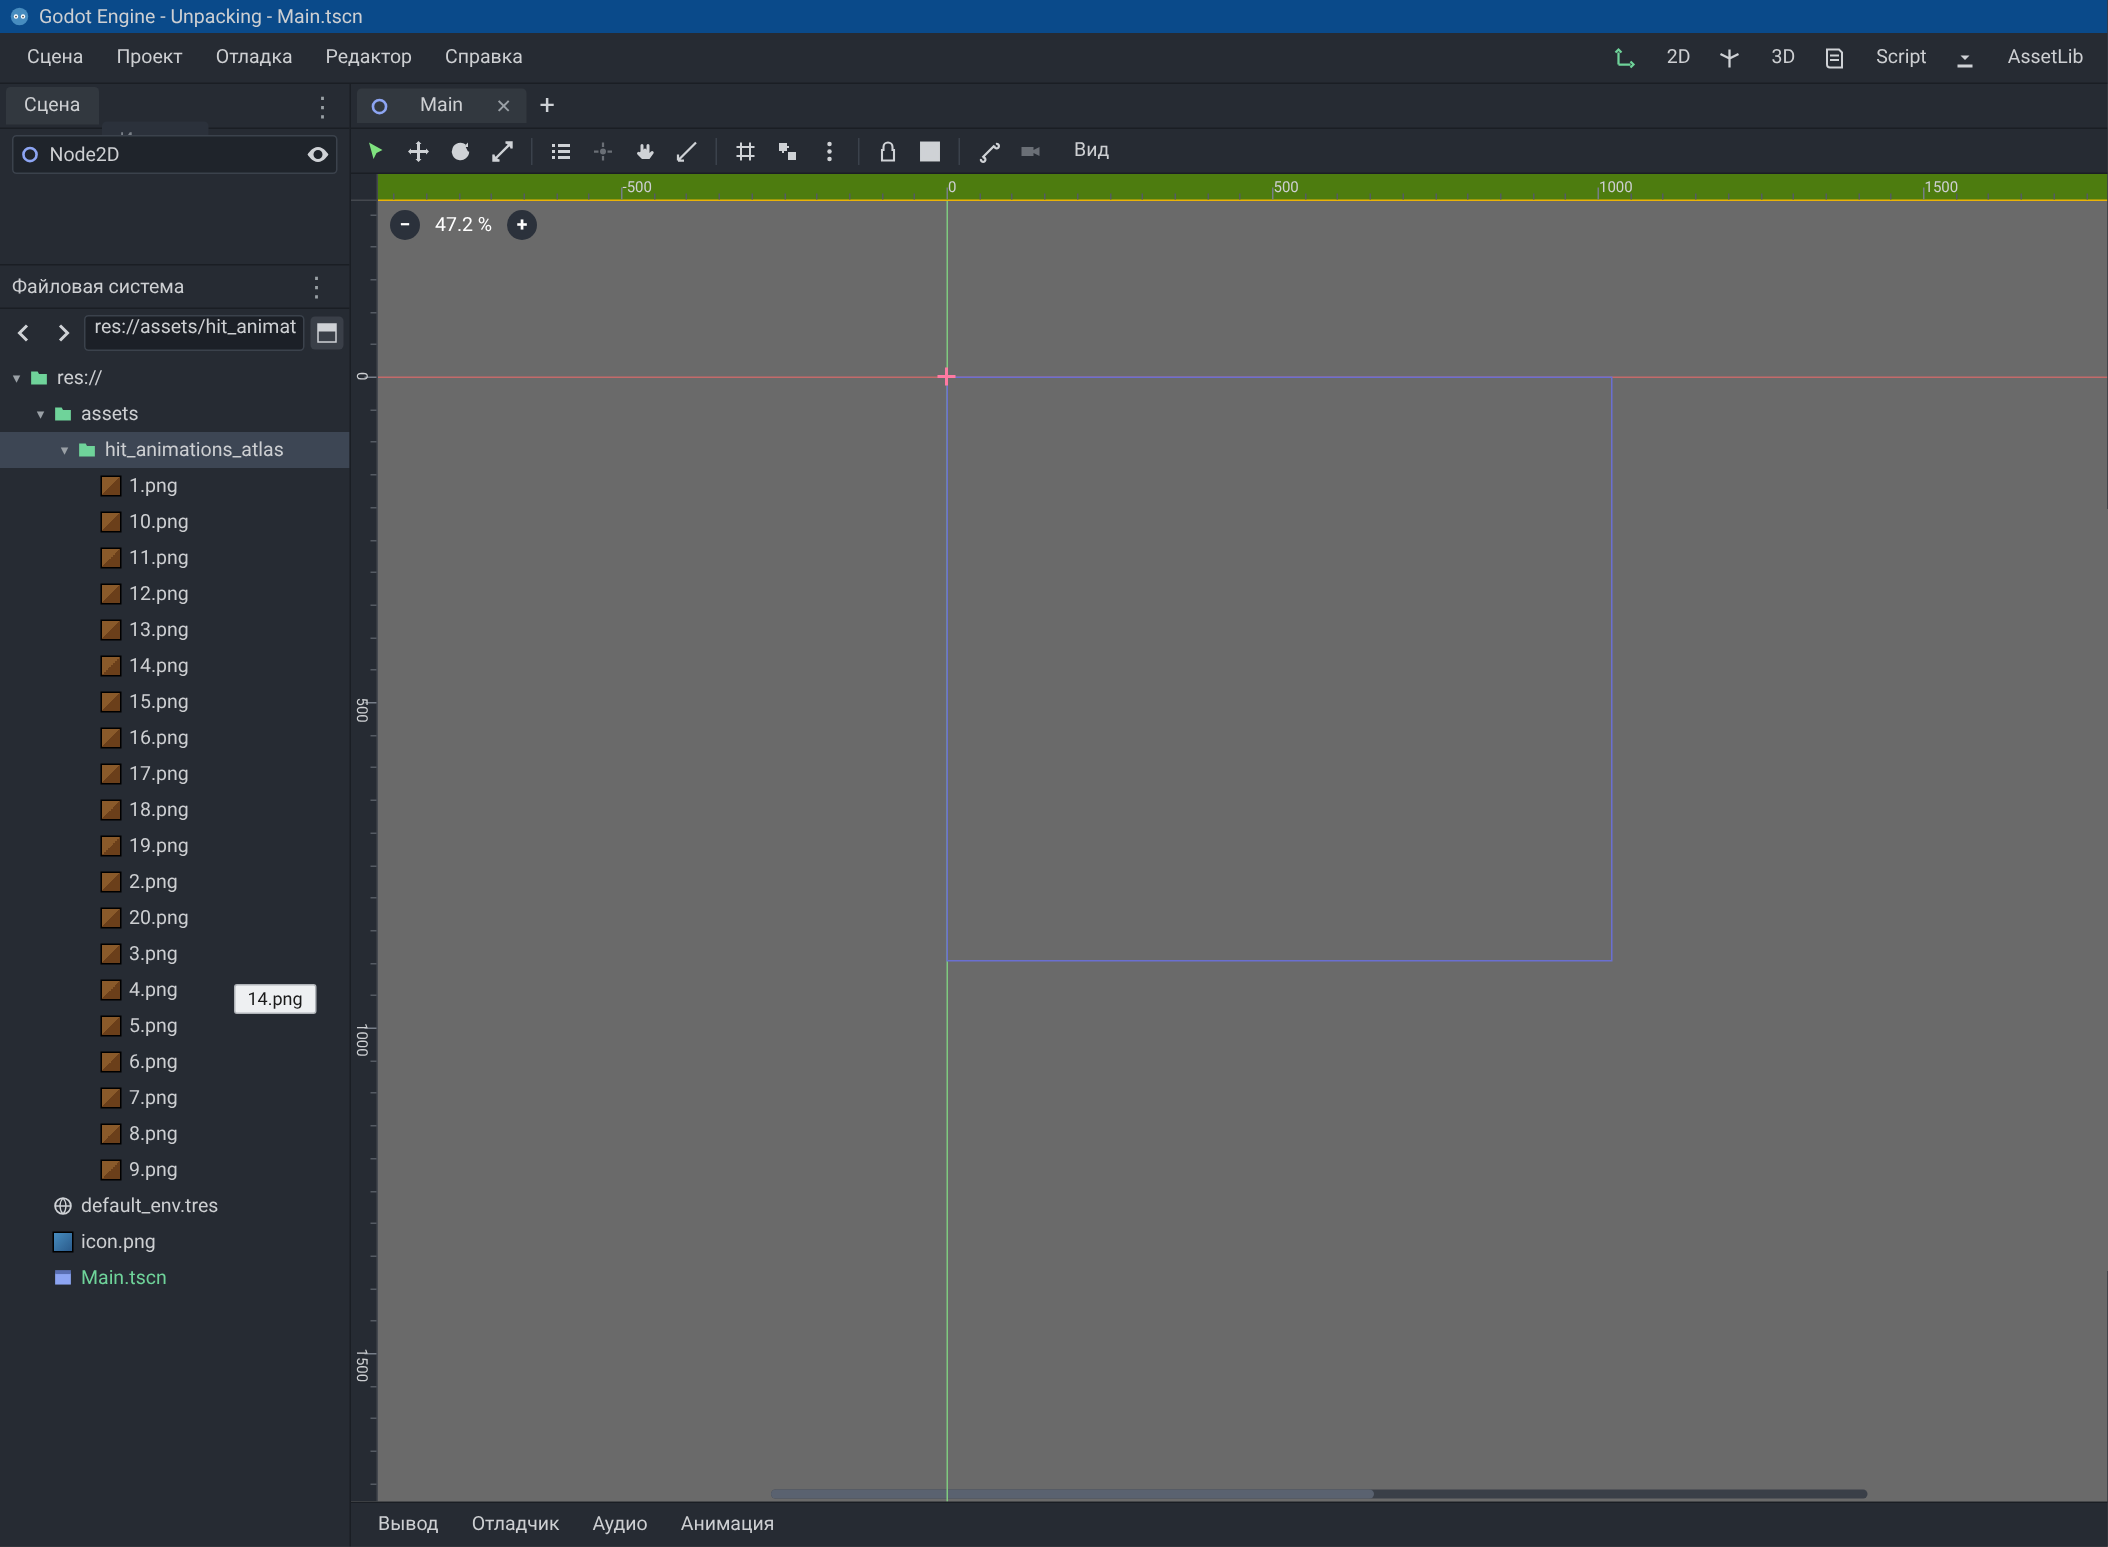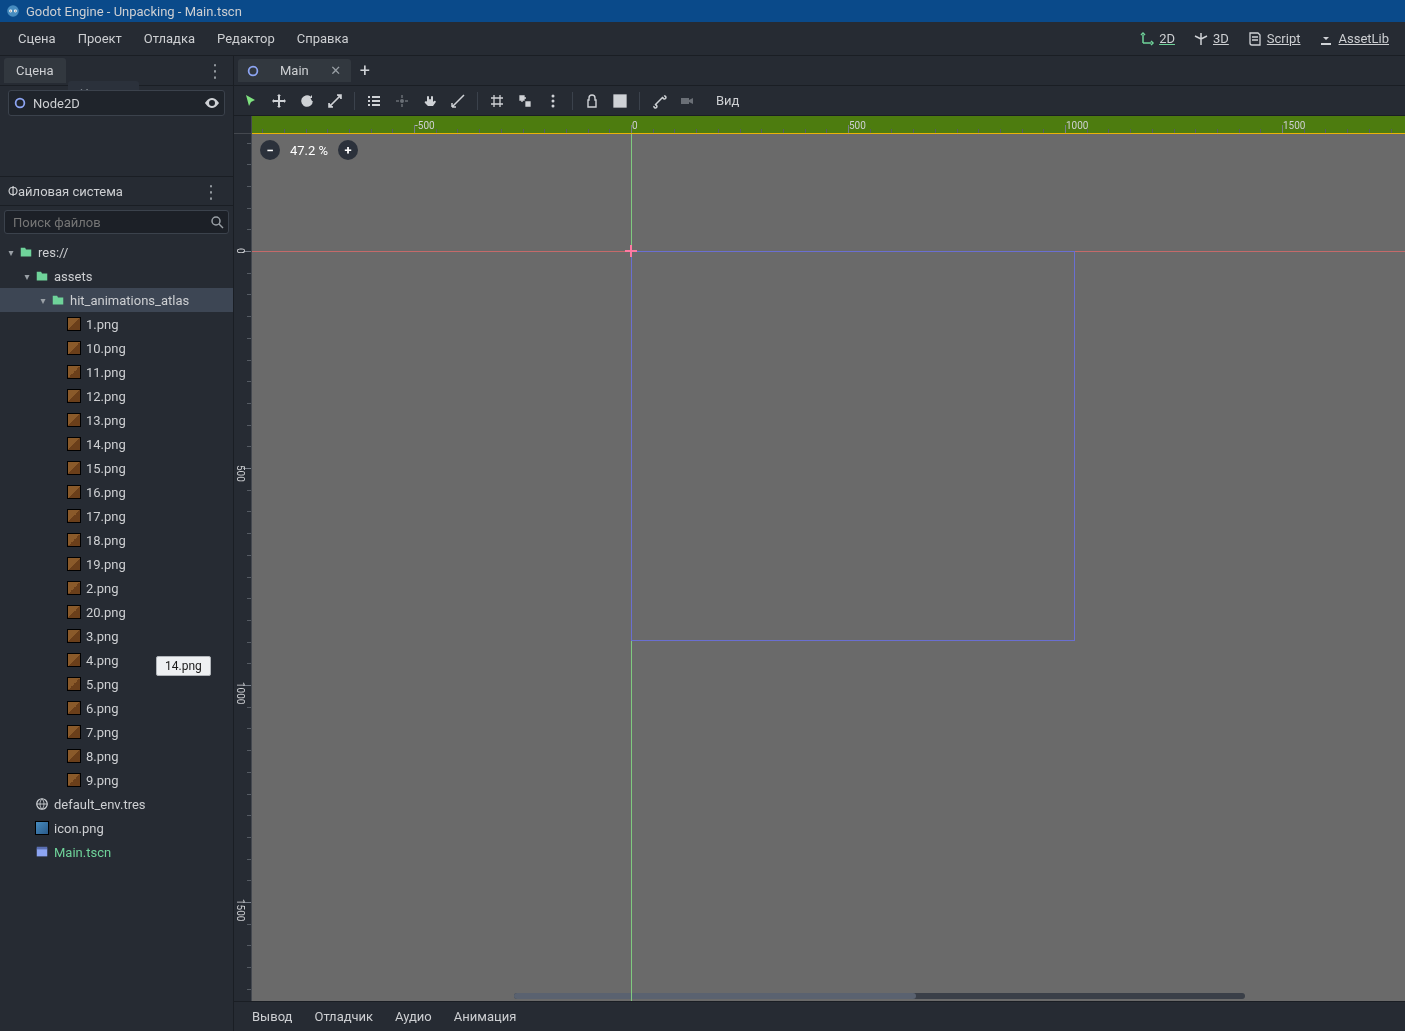--- a/index.html
+++ b/index.html
@@ -2,21 +2,21 @@
 <html><head>
 <meta charset="utf-8">
 <style>
   * { box-sizing: border-box; margin: 0; padding: 0; font-family: -apple-system, BlinkMacSystemFont, 'Segoe UI', Roboto, sans-serif; font-size: 13px; color: #cdcfd2; user-select: none; }
   html, body { width: 1405px; height: 1031px; overflow: hidden; background: #262b33; }
   .titlebar { height: 22px; background: #0a4a8a; display: flex; align-items: center; padding: 0 6px; color: #fff; font-size: 12px; gap: 6px; }
   .titlebar svg { width: 14px; height: 14px; }
   .menubar { height: 34px; background: #262b33; display: flex; align-items: center; padding: 0 8px; border-bottom: 1px solid #1a1e24; justify-content: space-between; }
   .menubar-left, .menubar-right { display: flex; align-items: center; gap: 2px; }
   .menu-item { padding: 6px 10px; border-radius: 3px; cursor: pointer; }
-  .mode-btn { display: flex; align-items: center; gap: 4px; padding: 4px 8px; cursor: pointer; text-decoration: underline; }
+  .mode-btn { display: flex; align-items: center; gap: 20px; padding: 4px 8px; cursor: pointer; }
   .mode-btn.active { color: #6fd39a; }
   .mode-btn svg { width: 16px; height: 16px; }
   .body-row { display: flex; height: calc(1031px - 22px - 34px); }
   .left-col { width: 234px; display: flex; flex-direction: column; background: #262b33; border-right: 1px solid #1a1e24; }
   .right-col { flex: 1; display: flex; flex-direction: column; min-width: 0; }
 
   
   .dock-tabs { display: flex; align-items: center; height: 30px; border-bottom: 1px solid #1a1e24; padding: 0 4px; gap: 2px; }
   .dock-tab { padding: 5px 12px; border-radius: 3px 3px 0 0; background: #2b313b; cursor: pointer; }
   .dock-tab.active { background: #32383f; }
@@ -168,28 +168,38 @@
         <svg class="vis" viewBox="0 0 16 16">
             <path d="M8 3C4 3 1 8 1 8s3 5 7 5 7-5 7-5-3-5-7-5zm0 8a3 3 0 1 1 0-6 3 3 0 0 1 0 6z" fill="#cfd2d6"></path>
           </svg>
       </div>
     </div>
 
     <div class="fs-header">
       <span>Файловая система</span>
       <div class="dock-menu">⋮</div>
     </div>
-    <div class="fs-search">
-      <div class="search-wrap">
-        <input class="search-input" placeholder="Поиск файлов" style="">
-        <svg class="mag" viewBox="0 0 16 16">
-            <circle cx="7" cy="7" r="4" fill="none" stroke="#9aa0a6" stroke-width="1.5"></circle>
-            <path d="M10 10l4 4" stroke="#9aa0a6" stroke-width="1.5"></path>
-          </svg>
-      </div>
+    <div class="fs-nav">
+      <div class="icon-btn">
+          <svg viewBox="0 0 16 16">
+            <path d="M10 3l-5 5 5 5" fill="none" stroke="#cfd2d6" stroke-width="2"></path>
+          </svg>
+        </div>
+      <div class="icon-btn">
+          <svg viewBox="0 0 16 16">
+            <path d="M6 3l5 5-5 5" fill="none" stroke="#cfd2d6" stroke-width="2"></path>
+          </svg>
+        </div>
+      <div class="path-input">res://assets/hit_animat</div>
+      <div class="split-icon">
+          <svg width="14" height="14" viewBox="0 0 14 14">
+            <rect x="1" y="1" width="12" height="12" fill="none" stroke="#cfd2d6"></rect>
+            <rect x="1" y="1" width="12" height="5" fill="#cfd2d6"></rect>
+          </svg>
+        </div>
     </div>
     <div class="fs-tree" id="fs-tree" style="position: relative;">
         <div class="fs-row indent-0">
           <span class="arrow">▾</span>
           <span class="ficon">
             <svg viewBox="0 0 16 16">
               <path d="M2 3h5l1 2h6v8H2z" fill="#6fd39a"></path>
             </svg>
           </span>
           <span class="fname ">res://</span>

